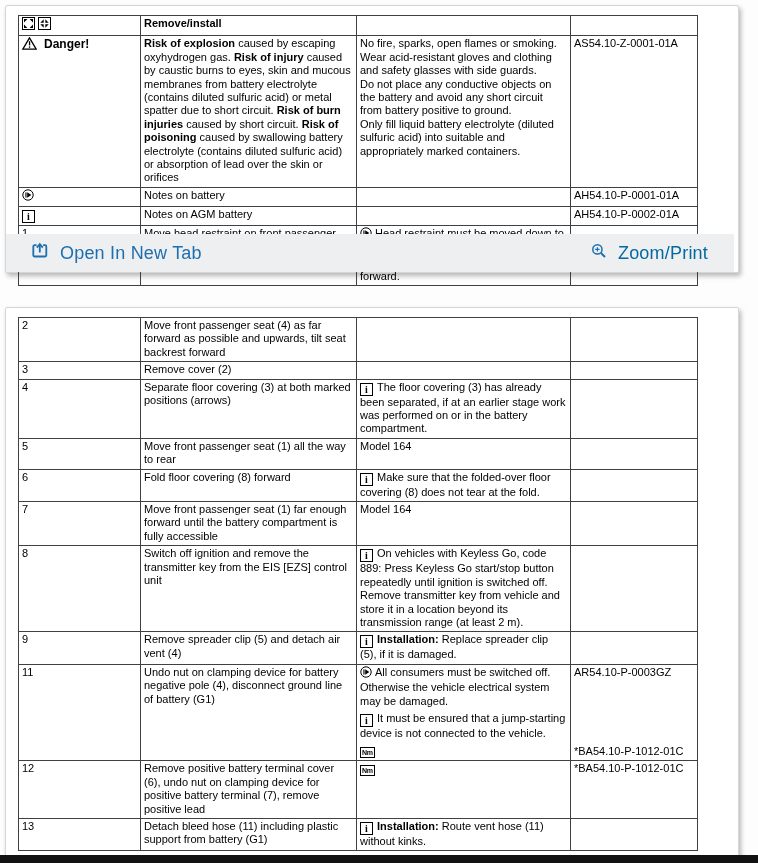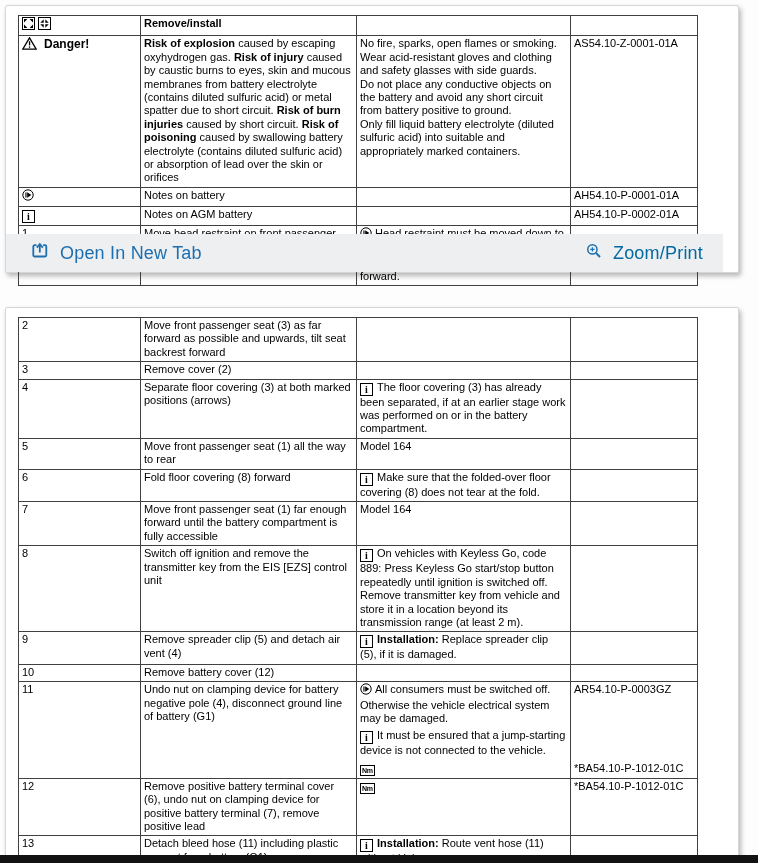--- a/index.html
+++ b/index.html
@@ -40,23 +40,23 @@
     vertical-align:-2px;margin-right:4px;background:#fff;
   }
   .box-nm{
     display:inline-block;border:1px solid #000;background:#fff;
     font-weight:bold;font-size:7px;line-height:9px;height:9px;
     padding:0 1px;letter-spacing:-.3px;vertical-align:-1px;margin-right:3px;
   }
   .sq-btn{display:inline-block;margin-right:3px;vertical-align:-2px}
   
   .footerbar{
-    position:absolute;left:0;right:15px;bottom:0;height:38px;
+    position:absolute;left:0;right:4px;bottom:0;height:38px;
     background:#edeff1;display:flex;align-items:center;
-    justify-content:space-between;padding:0 20px 0 26px;box-sizing:border-box;
+    justify-content:space-between;padding:0 26px 0 26px;box-sizing:border-box;
   }
   .blue-link{
     display:flex;align-items:center;gap:8px;cursor:pointer;
     font-size:18px;letter-spacing:.2px;text-decoration:none;
   }
   .blue-link .lbl{white-space:nowrap}
   #bottom-bar{
     position:absolute;left:0;bottom:0;width:758px;height:8px;z-index:5;
   }
 </style>
@@ -174,21 +174,21 @@
   <table class="wis" id="table2">
     <colgroup>
         <col style="width:122px">
         <col style="width:216px">
         <col style="width:214px">
         <col style="width:127px">
       </colgroup>
     <tbody>
         <tr>
           <td><span class="step-num">2</span></td>
-          <td>Move front passenger seat (3) as far forward as possible and upwards, tilt seat backrest forward</td>
+          <td>Move front passenger seat (4) as far forward as possible and upwards, tilt seat backrest forward</td>
           <td></td>
           <td></td>
         </tr>
         <tr>
           <td><span class="step-num">3</span></td>
           <td>Remove cover (2)</td>
           <td></td>
           <td></td>
         </tr>
         <tr>
@@ -230,26 +230,20 @@
             <div class="note-block has-icon"><span class="box-i">i</span><span>On vehicles with Keyless Go, code 889: Press Keyless Go start/stop button repeatedly until ignition is switched off. Remove transmitter key from vehicle and store it in a location beyond its transmission range (at least 2 m).</span></div>
           </td>
           <td></td>
         </tr>
         <tr>
           <td><span class="step-num">9</span></td>
           <td>Remove spreader clip (5) and detach air vent (4)</td>
           <td>
             <div class="note-block has-icon"><span class="box-i">i</span><b>Installation: </b><span>Replace spreader clip (5), if it is damaged.</span></div>
           </td>
-          <td></td>
-        </tr>
-        <tr>
-          <td><span class="step-num">10</span></td>
-          <td>Remove battery cover (12)</td>
-          <td></td>
           <td></td>
         </tr>
         <tr>
           <td><span class="step-num">11</span></td>
           <td>Undo nut on clamping device for battery negative pole (4), disconnect ground line of battery (G1)</td>
           <td>
             <div class="note-block has-icon"><span class="icn"><svg width="12" height="12" viewBox="0 0 12 12">
                   <circle cx="6" cy="6" r="5.2" fill="none" stroke="#000" stroke-width="1"></circle>
                   <rect x="3.4" y="3.4" width="1.1" height="5.2" fill="#000"></rect>
                   <polygon points="5.2,3.2 9.3,6 5.2,8.8" fill="#000"></polygon>

